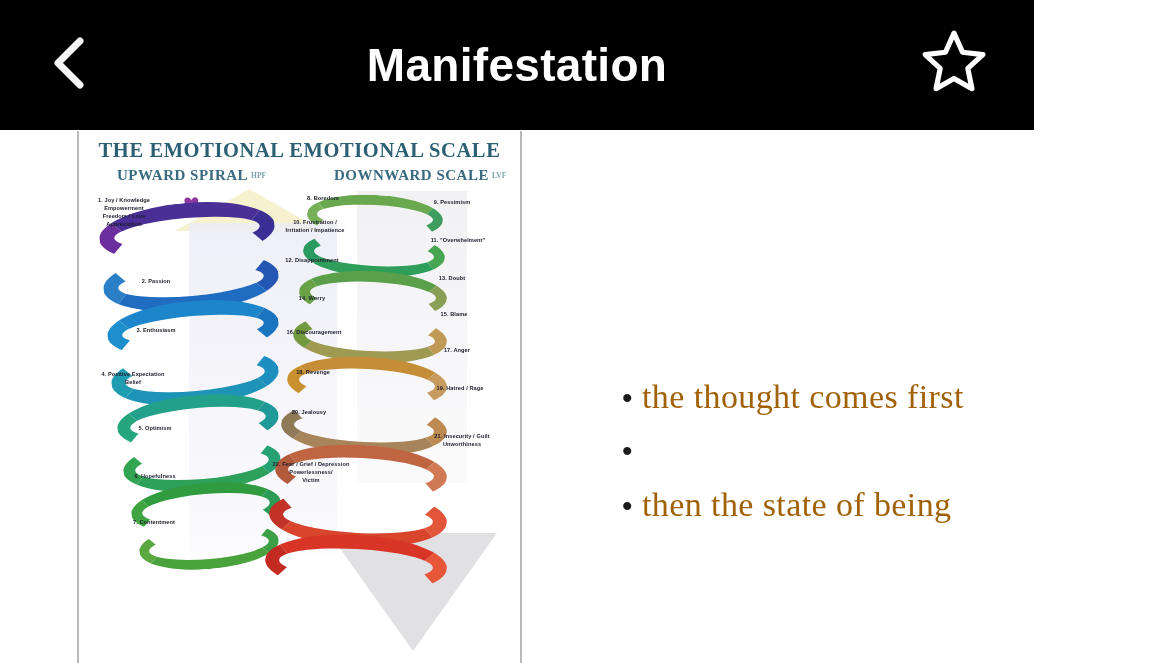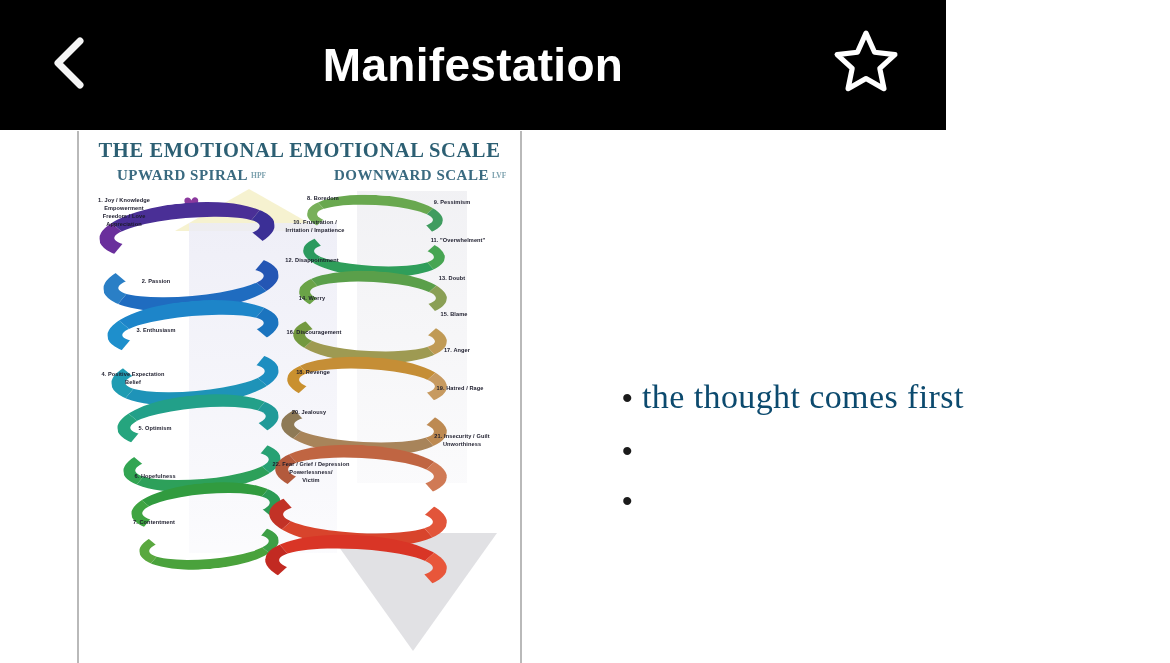--- a/index.html
+++ b/index.html
@@ -8,21 +8,21 @@
     height: 663px;
     overflow: hidden;
     background: #ffffff;
     font-family: "Liberation Sans", sans-serif;
   }
 
   
   .app-header {
     position: absolute;
     left: 0; top: 0;
-    width: 946px; height: 130px;
+    width: 1034px; height: 130px;
     background: #000000;
     display: flex;
     align-items: center;
     justify-content: center;
   }
   .back-button {
     position: absolute;
     left: 34px; top: 24px;
     width: 70px; height: 78px;
     display: flex; align-items: center; justify-content: center;
@@ -175,21 +175,21 @@
   .bullet-dot {
     width: 20px;
     flex: 0 0 20px;
     font-size: 30px;
     line-height: 1;
     color: #1b1b1b;
   }
   .bullet-text {
     font-family: "Liberation Serif", serif;
     font-size: 34px;
-    color: #0c4a6e;
+    color: #a16207;
     letter-spacing: .4px;
     white-space: nowrap;
   }
 </style>
 </head>
 <body>
 
 <div class="app-header">
 
   <div class="back-button">
@@ -327,15 +327,16 @@
     <span class="bullet-dot">•</span>
     <span class="bullet-text">the thought comes first</span>
   </div>
 
   <div class="bullet-row">
     <span class="bullet-dot">•</span>
   </div>
 
   <div class="bullet-row">
     <span class="bullet-dot">•</span>
+    <span class="bullet-text">then the state of being</span>
   </div>
 
 </div>
 
 </body></html>

